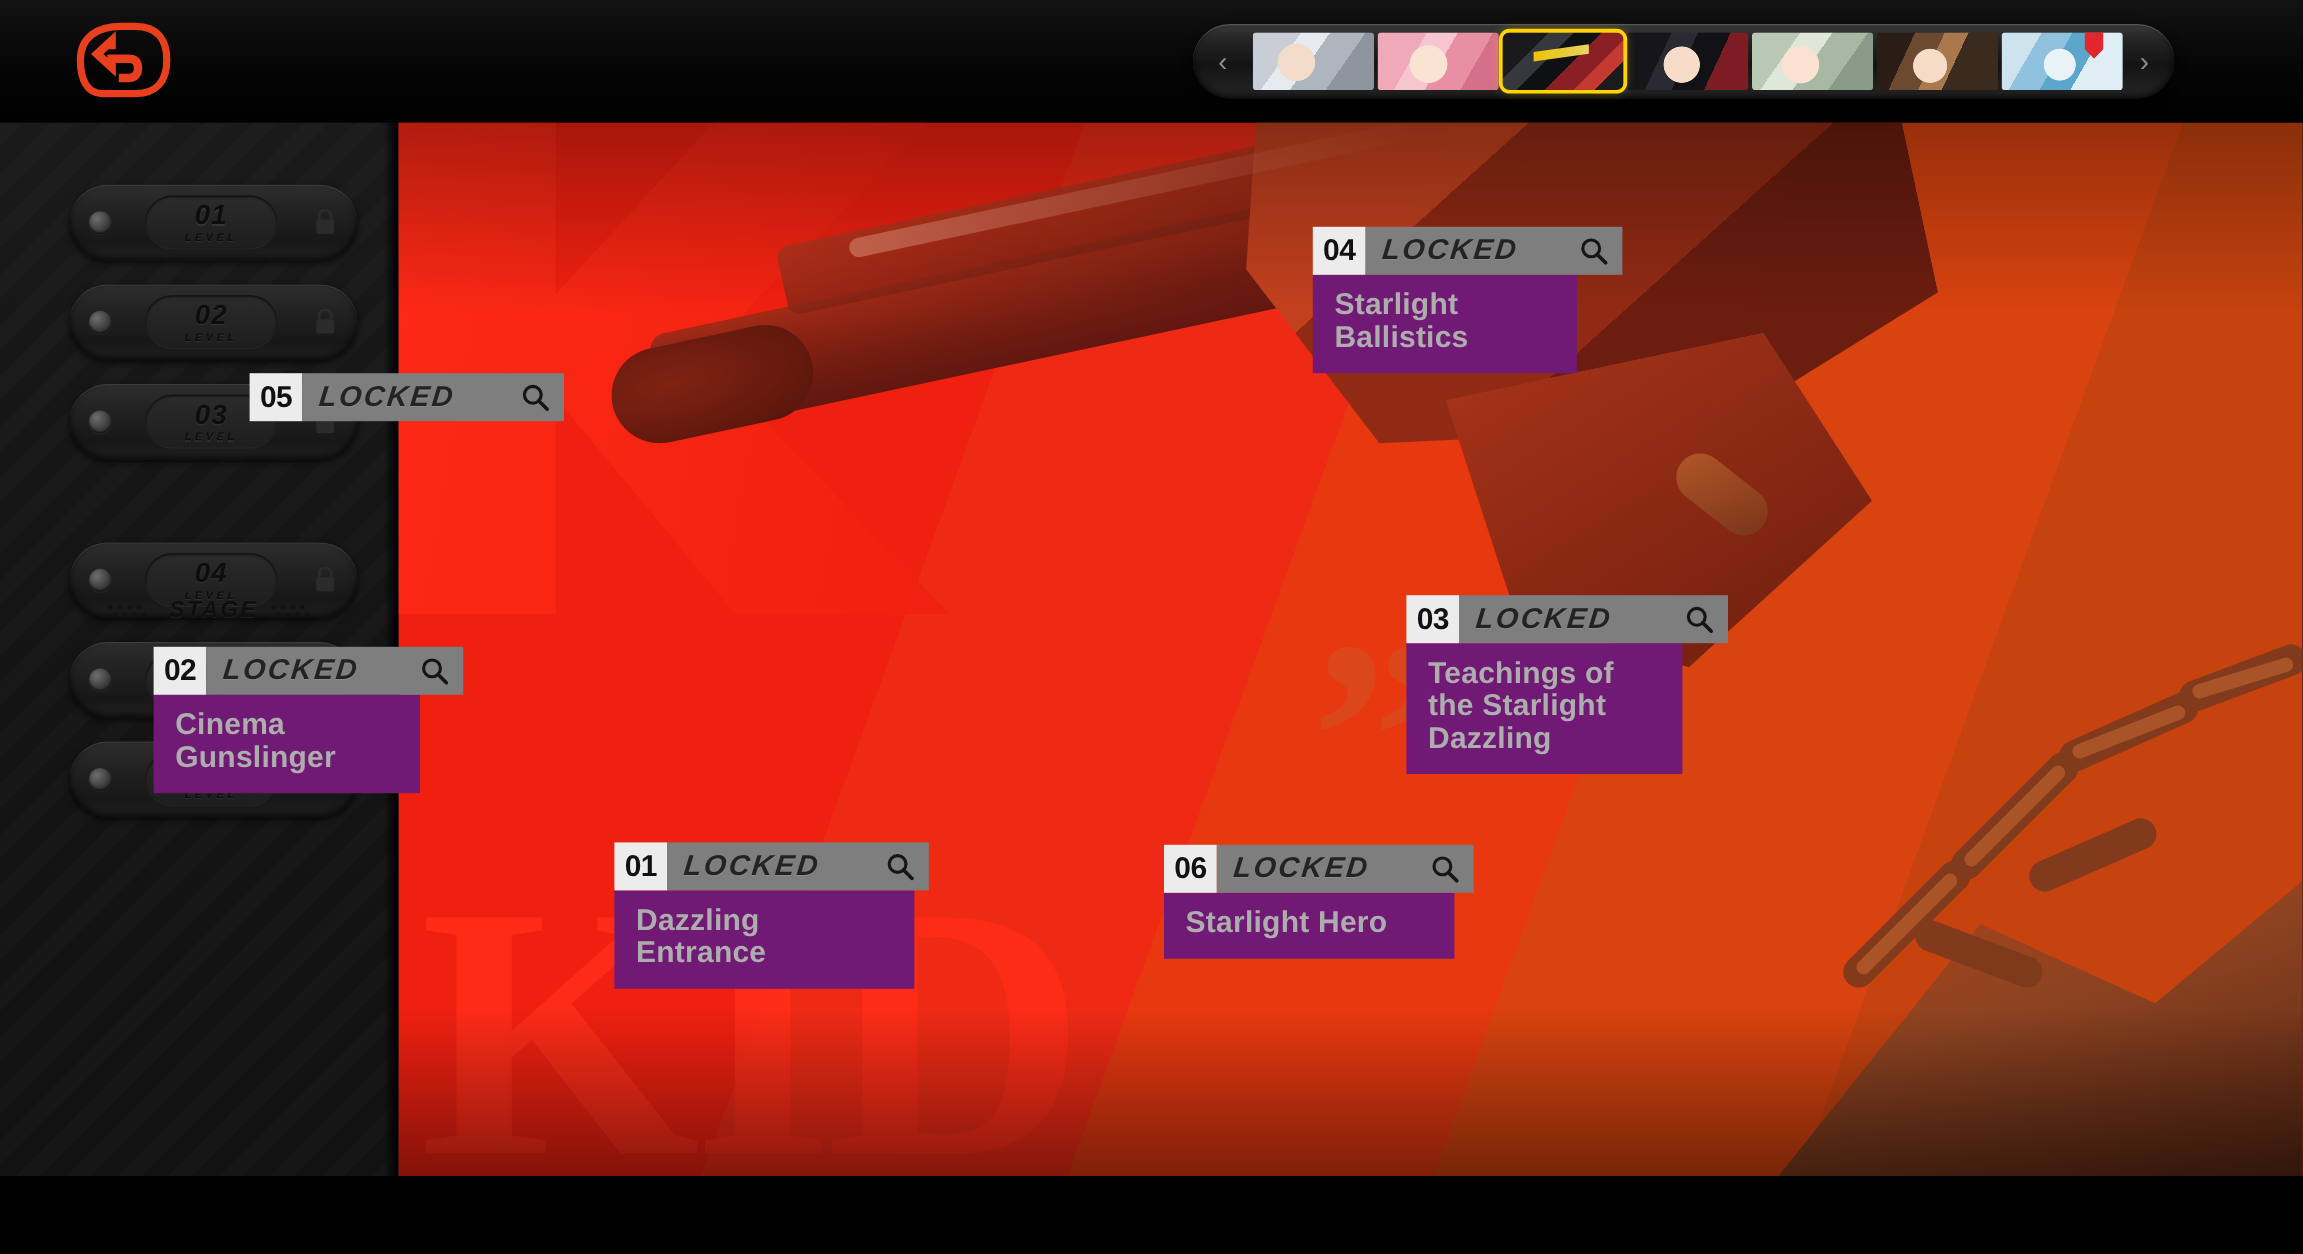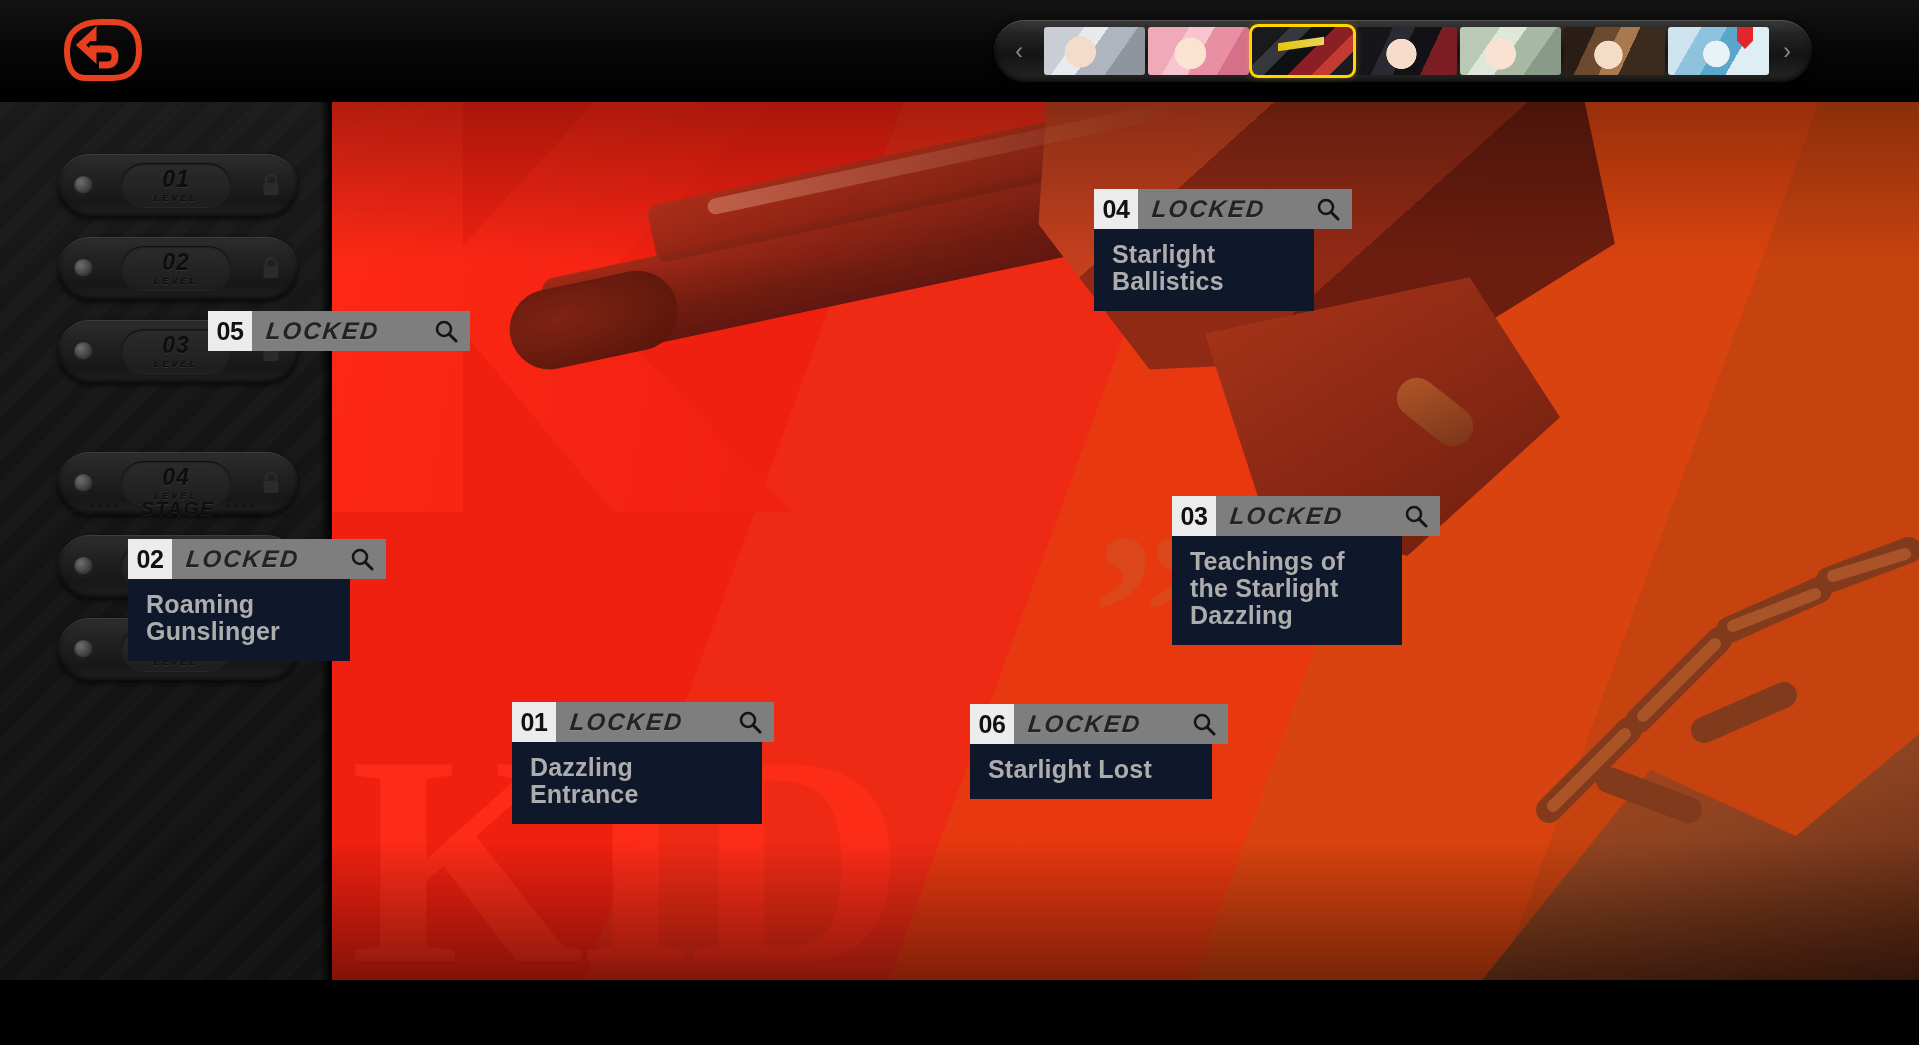--- a/index.html
+++ b/index.html
@@ -146,21 +146,21 @@
   
   .card{ position:absolute; z-index:20; }
   .card .head{ position:relative; height:40px; display:flex; align-items:stretch; }
   .card .badge{ width:44px; background:#ececec; display:flex; align-items:center; justify-content:center;
     font-size:25px; font-weight:bold; color:#111; letter-spacing:-.5px; }
   .card .hbar{ flex:1; background:#7e7e7e; display:flex; align-items:center;
     justify-content:space-between; padding:0 11px 0 14px; }
   .card .locked{ font-size:24px; font-weight:bold; font-style:italic; letter-spacing:2px;
     color:#232323; text-shadow:0 1px 0 rgba(255,255,255,.10); transform:skewX(-6deg); }
   .card .mag{ width:26px; height:26px; display:flex; align-items:center; justify-content:center; }
-  .card .body{ background:#0f172a; color:#adadad; padding:12px 18px 16px 18px;
+  .card .body{ background:#701a75; color:#adadad; padding:12px 18px 16px 18px;
     font-size:25px; font-weight:bold; line-height:1.08; letter-spacing:.2px; }
 
   .letterbox{ position:absolute; left:0; top:980px; width:1919px; height:65px; background:#000; z-index:60;}
 </style>
 </head>
 <body>
 
 <div id="app">
 
   <div class="topbar">
@@ -298,39 +298,39 @@
               <span class="locked">LOCKED</span>
               <span class="mag">
                 <svg width="24" height="24" viewBox="0 0 24 24">
                   <circle cx="10" cy="10" r="7" fill="none" stroke="#151515" stroke-width="2.6"></circle>
                   <line x1="15" y1="15" x2="22" y2="22" stroke="#151515" stroke-width="3" stroke-linecap="round"></line>
                 </svg>
               </span>
             </div>
           </div>
           <div class="body" style="width:222px">
-            <div>Roaming</div>
+            <div>Cinema</div>
             <div>Gunslinger</div>
           </div>
         </div>
         <div class="card" style="left: 970px; top: 602px; width: 258px;">
           <div class="head">
             <div class="badge">06</div>
             <div class="hbar">
               <span class="locked">LOCKED</span>
               <span class="mag">
                 <svg width="24" height="24" viewBox="0 0 24 24">
                   <circle cx="10" cy="10" r="7" fill="none" stroke="#151515" stroke-width="2.6"></circle>
                   <line x1="15" y1="15" x2="22" y2="22" stroke="#151515" stroke-width="3" stroke-linecap="round"></line>
                 </svg>
               </span>
             </div>
           </div>
           <div class="body" style="width:242px">
-            <div>Starlight Lost</div>
+            <div>Starlight Hero</div>
           </div>
         </div>
         <div class="card" style="left: 512px; top: 600px; width: 262px;">
           <div class="head">
             <div class="badge">01</div>
             <div class="hbar">
               <span class="locked">LOCKED</span>
               <span class="mag">
                 <svg width="24" height="24" viewBox="0 0 24 24">
                   <circle cx="10" cy="10" r="7" fill="none" stroke="#151515" stroke-width="2.6"></circle>

